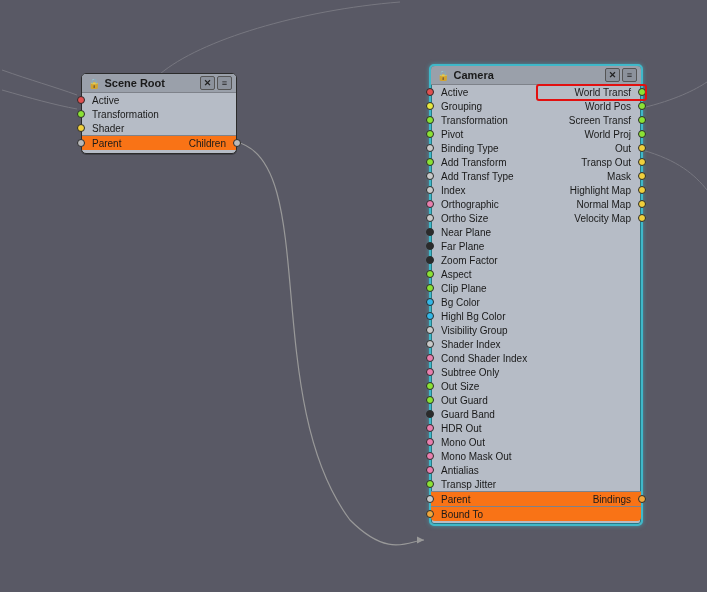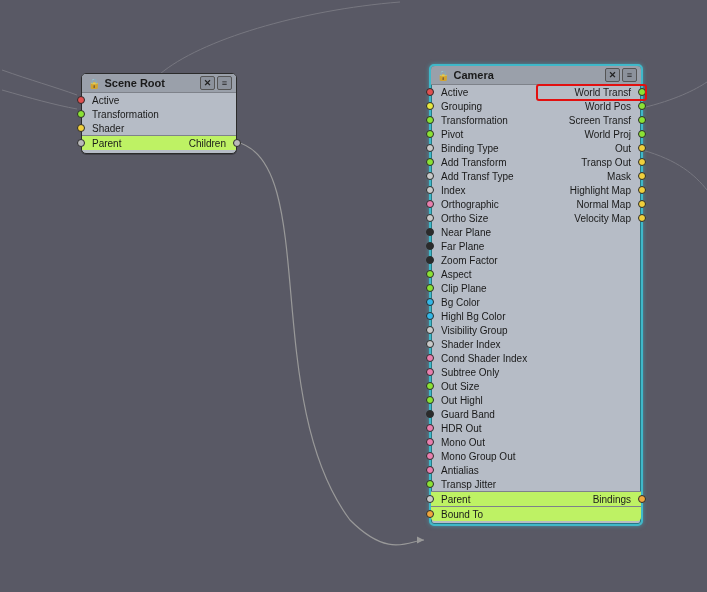--- a/index.html
+++ b/index.html
@@ -47,21 +47,21 @@
     cursor:pointer;
   }
   .row{
     position:relative;
     display:flex;
     align-items:center;
     height:14px;
     padding:0 10px;
   }
   .row.footer{
-    background:#bef264;
+    background:#f97316;
     border-top:1px solid #7e828a;
   }
   .row .l{flex:1;text-align:left}
   .row .r{flex:1;text-align:right}
   .port{
     position:absolute;
     top:50%;transform:translateY(-50%);
     width:8px;height:8px;
     border-radius:50%;
     border:1px solid #2b2b2b;
@@ -254,41 +254,41 @@
         <span class="l">Subtree Only</span>
         <span class="r"></span>
       </div>
       <div class="row">
         <span class="port left" style="background:#8be234"></span>
         <span class="l">Out Size</span>
         <span class="r"></span>
       </div>
       <div class="row">
         <span class="port left" style="background:#8be234"></span>
-        <span class="l">Out Highl</span>
+        <span class="l">Out Guard</span>
         <span class="r"></span>
       </div>
       <div class="row">
         <span class="port left" style="background:#2b2b2b"></span>
         <span class="l">Guard Band</span>
         <span class="r"></span>
       </div>
       <div class="row">
         <span class="port left" style="background:#e97fae"></span>
         <span class="l">HDR Out</span>
         <span class="r"></span>
       </div>
       <div class="row">
         <span class="port left" style="background:#e97fae"></span>
         <span class="l">Mono Out</span>
         <span class="r"></span>
       </div>
       <div class="row">
         <span class="port left" style="background:#e97fae"></span>
-        <span class="l">Mono Group Out</span>
+        <span class="l">Mono Mask Out</span>
         <span class="r"></span>
       </div>
       <div class="row">
         <span class="port left" style="background:#e97fae"></span>
         <span class="l">Antialias</span>
         <span class="r"></span>
       </div>
       <div class="row">
         <span class="port left" style="background:#8be234"></span>
         <span class="l">Transp Jitter</span>

